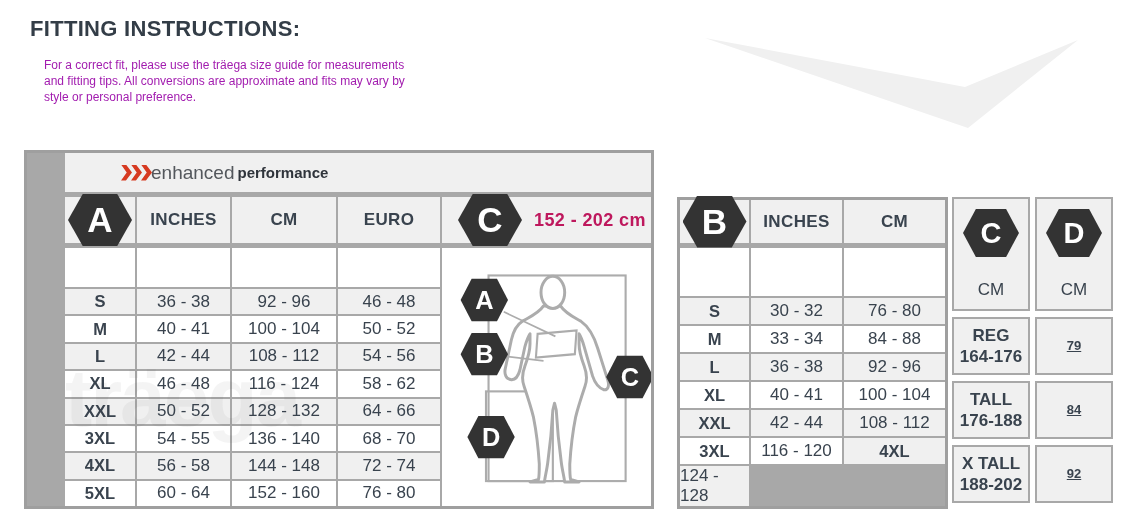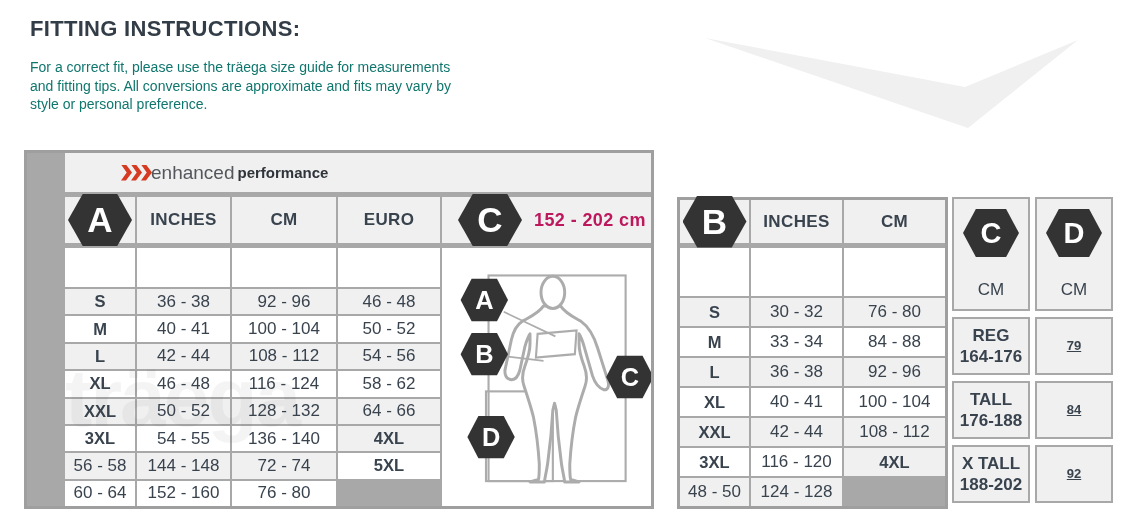--- a/index.html
+++ b/index.html
@@ -3,22 +3,22 @@
 <meta charset="utf-8">
 <style>
   * { box-sizing: border-box; margin: 0; padding: 0; }
   html,body { width:1142px; height:530px; background:#fff; overflow:hidden;
     font-family:"Liberation Sans", sans-serif; }
   .canvas { position:relative; width:916px; height:530px; background:#fff; }
 
   
   .page-title { position:absolute; left:30px; top:16px; font-size:22px; font-weight:bold;
     letter-spacing:.3px; color:#333D47; }
-  .intro { position:absolute; left:30px; top:58px; width:680px; font-size:14px;
-    line-height:1.33; color:#0f766e; white-space:pre-line; }
+  .intro { position:absolute; left:44px; top:58px; width:680px; font-size:12px;
+    line-height:1.33; color:#a21caf; white-space:pre-line; }
 
   
   .swoosh { position:absolute; left:698px; top:30px; }
 
   
   .tbl { background:#A8A8A8; border:3px solid #9F9F9F; display:grid; gap:2px; position:absolute; }
   .cell { display:flex; align-items:center; justify-content:center; background:#fff;
     color:#39434E; font-size:17px; overflow:visible; }
   .cell.g { background:#F0F0F0; }
   .cell.hdr { background:#F0F0F0; font-weight:bold; letter-spacing:.4px;
@@ -131,20 +131,21 @@
     <div class="cell">58 - 62</div>
 
     <div class="cell sz g">XXL</div>
     <div class="cell g">50 - 52</div>
     <div class="cell g">128 - 132</div>
     <div class="cell g">64 - 66</div>
 
     <div class="cell sz">3XL</div>
     <div class="cell">54 - 55</div>
     <div class="cell">136 - 140</div>
+    <div class="cell">68 - 70</div>
 
     <div class="cell sz g">4XL</div>
     <div class="cell g">56 - 58</div>
     <div class="cell g">144 - 148</div>
     <div class="cell g">72 - 74</div>
 
     <div class="cell sz">5XL</div>
     <div class="cell">60 - 64</div>
     <div class="cell">152 - 160</div>
     <div class="cell">76 - 80</div>
@@ -225,21 +226,20 @@
     <div class="cell">100 - 104</div>
 
     <div class="cell sz g">XXL</div>
     <div class="cell g">42 - 44</div>
     <div class="cell g">108 - 112</div>
 
     <div class="cell sz">3XL</div>
     <div class="cell">116 - 120</div>
 
     <div class="cell sz g">4XL</div>
-    <div class="cell g">48 - 50</div>
     <div class="cell g">124 - 128</div>
   </div>
 
   <div class="cd-col cd-col-c">
     <div class="cd-box cd-head">
       <div class="hex hex-md">
         <span>C</span>
       </div>
       <span class="cd-unit">CM</span>
     </div>

